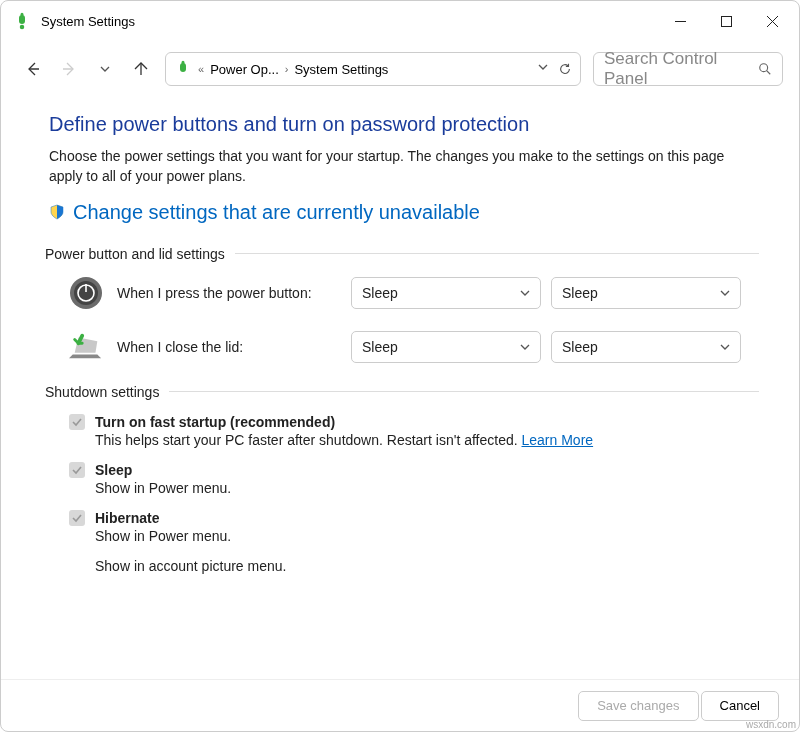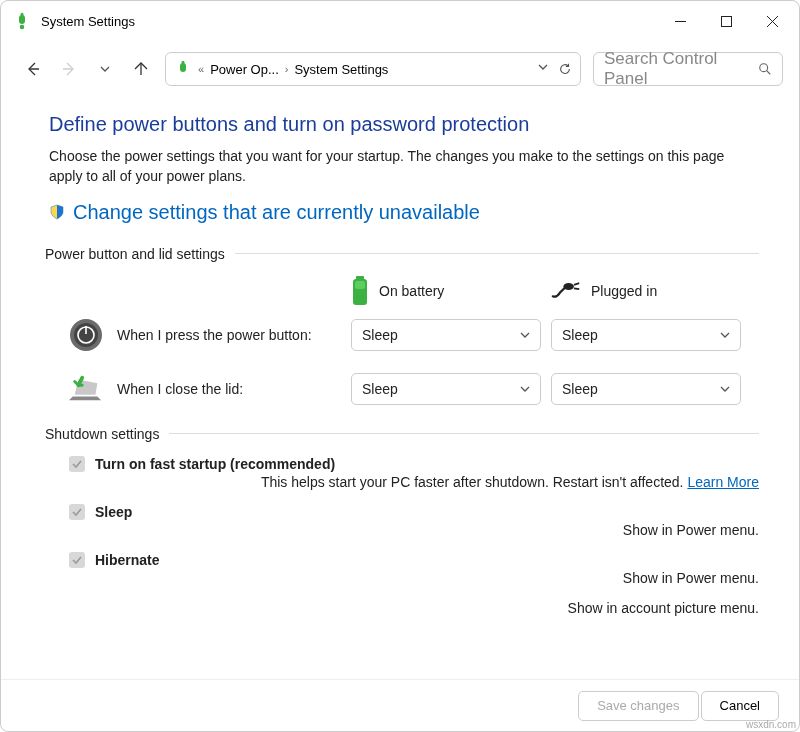--- a/index.html
+++ b/index.html
@@ -36,21 +36,21 @@
     .cols-header { display: flex; align-items: center; margin-bottom: 12px; padding-left: 68px; }
     .cols-header .spacer-lbl { width: 234px; }
     .cols-header .col { width: 200px; display: flex; align-items: center; gap: 10px; font-size: 14px; }
 
     .row { display: flex; align-items: center; margin-bottom: 20px; padding-left: 20px; }
     .row .row-icon { width: 34px; height: 34px; display: flex; align-items: center; justify-content: center; margin-right: 14px; }
     .row .row-label { width: 234px; font-size: 14px; }
     .select { width: 190px; height: 32px; border: 1px solid #ccc; border-radius: 5px; display: flex; align-items: center; padding: 0 10px; font-size: 14px; margin-right: 10px; background: #fff; }
     .select span { flex: 1; }
 
-    .chk-item { margin-bottom: 14px; padding-left: 20px; text-align: right; }
+    .chk-item { margin-bottom: 14px; padding-left: 20px; }
     .chk-row { display: flex; align-items: center; gap: 10px; }
     .chk { width: 16px; height: 16px; border-radius: 3px; background: #d8d8d8; display: flex; align-items: center; justify-content: center; }
     .chk svg { width: 10px; height: 10px; stroke: #999; }
     .chk-label { font-weight: 600; font-size: 14px; color: #222; }
     .chk-desc { font-size: 14px; margin-left: 26px; margin-top: 2px; }
     .link { color: #0067c0; text-decoration: underline; cursor: pointer; }
 
     
     .footer { height: 52px; border-top: 1px solid #eee; display: flex; align-items: center; justify-content: flex-end; padding: 0 20px; gap: 2px; }
     .btn { height: 30px; padding: 0 18px; border: 1px solid #ccc; border-radius: 5px; background: #fff; font-size: 13px; display: flex; align-items: center; }
@@ -151,40 +151,20 @@
         <path d="M8 1 L14 3 V8 C14 12 8 15 8 15 Z" fill="#1976d2"></path>
       </svg>
     <span>Change settings that are currently unavailable</span>
   </div>
 
   <div class="section-hdr">
     <span>Power button and lid settings</span>
       <div class="line"></div>
   </div>
 
-  <div class="cols-header">
-    <div class="spacer-lbl"></div>
-    <div class="col">
-      <svg viewBox="0 0 18 30" width="18" height="30">
-          <rect x="5" y="0" width="8" height="4" rx="1" fill="#3cb043"></rect>
-          <rect x="2" y="3" width="14" height="26" rx="3" fill="#3cb043"></rect>
-          <rect x="4" y="5" width="10" height="8" rx="2" fill="#6fe36f" opacity="0.6"></rect>
-        </svg>
-      <span>On battery</span>
-    </div>
-    <div class="col">
-      <svg viewBox="0 0 34 20" width="30" height="18">
-          <path d="M2 16 Q6 18 10 12 L16 6" fill="none" stroke="#222" stroke-width="2.5" stroke-linecap="round"></path>
-          <ellipse cx="20" cy="5" rx="6" ry="4" fill="#222"></ellipse>
-          <line x1="26" y1="3" x2="32" y2="1" stroke="#222" stroke-width="2"></line>
-          <line x1="26" y1="7" x2="32" y2="8" stroke="#222" stroke-width="2"></line>
-        </svg>
-      <span>Plugged in</span>
-    </div>
-  </div>
 
   <div class="row">
     <div class="row-icon">
       <svg viewBox="0 0 34 34" width="34" height="34">
           <circle cx="17" cy="17" r="16" fill="#6b6b6b"></circle>
           <circle cx="17" cy="17" r="12" fill="#444"></circle>
           <circle cx="17" cy="17" r="8" fill="none" stroke="#fff" stroke-width="1.6"></circle>
           <line x1="17" y1="8" x2="17" y2="16" stroke="#fff" stroke-width="1.6"></line>
         </svg>
     </div>

